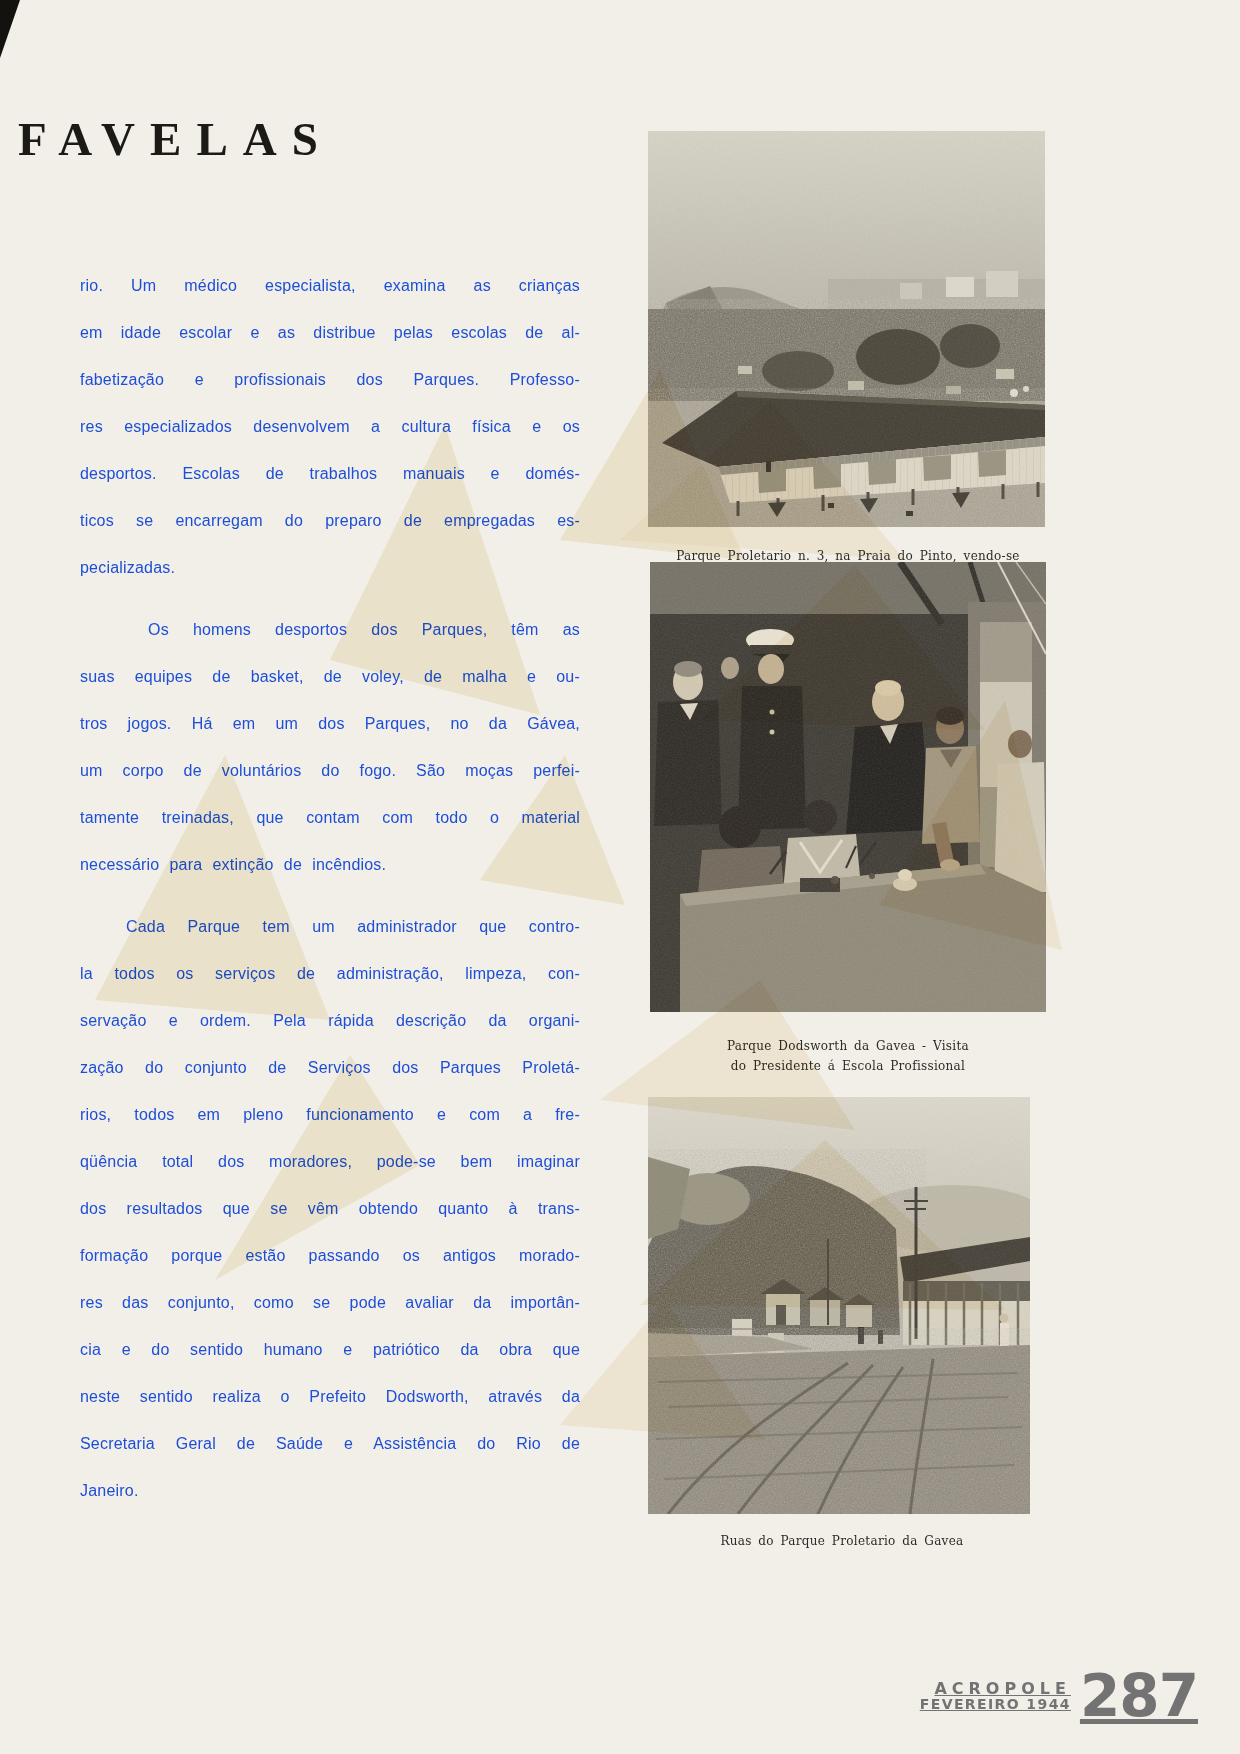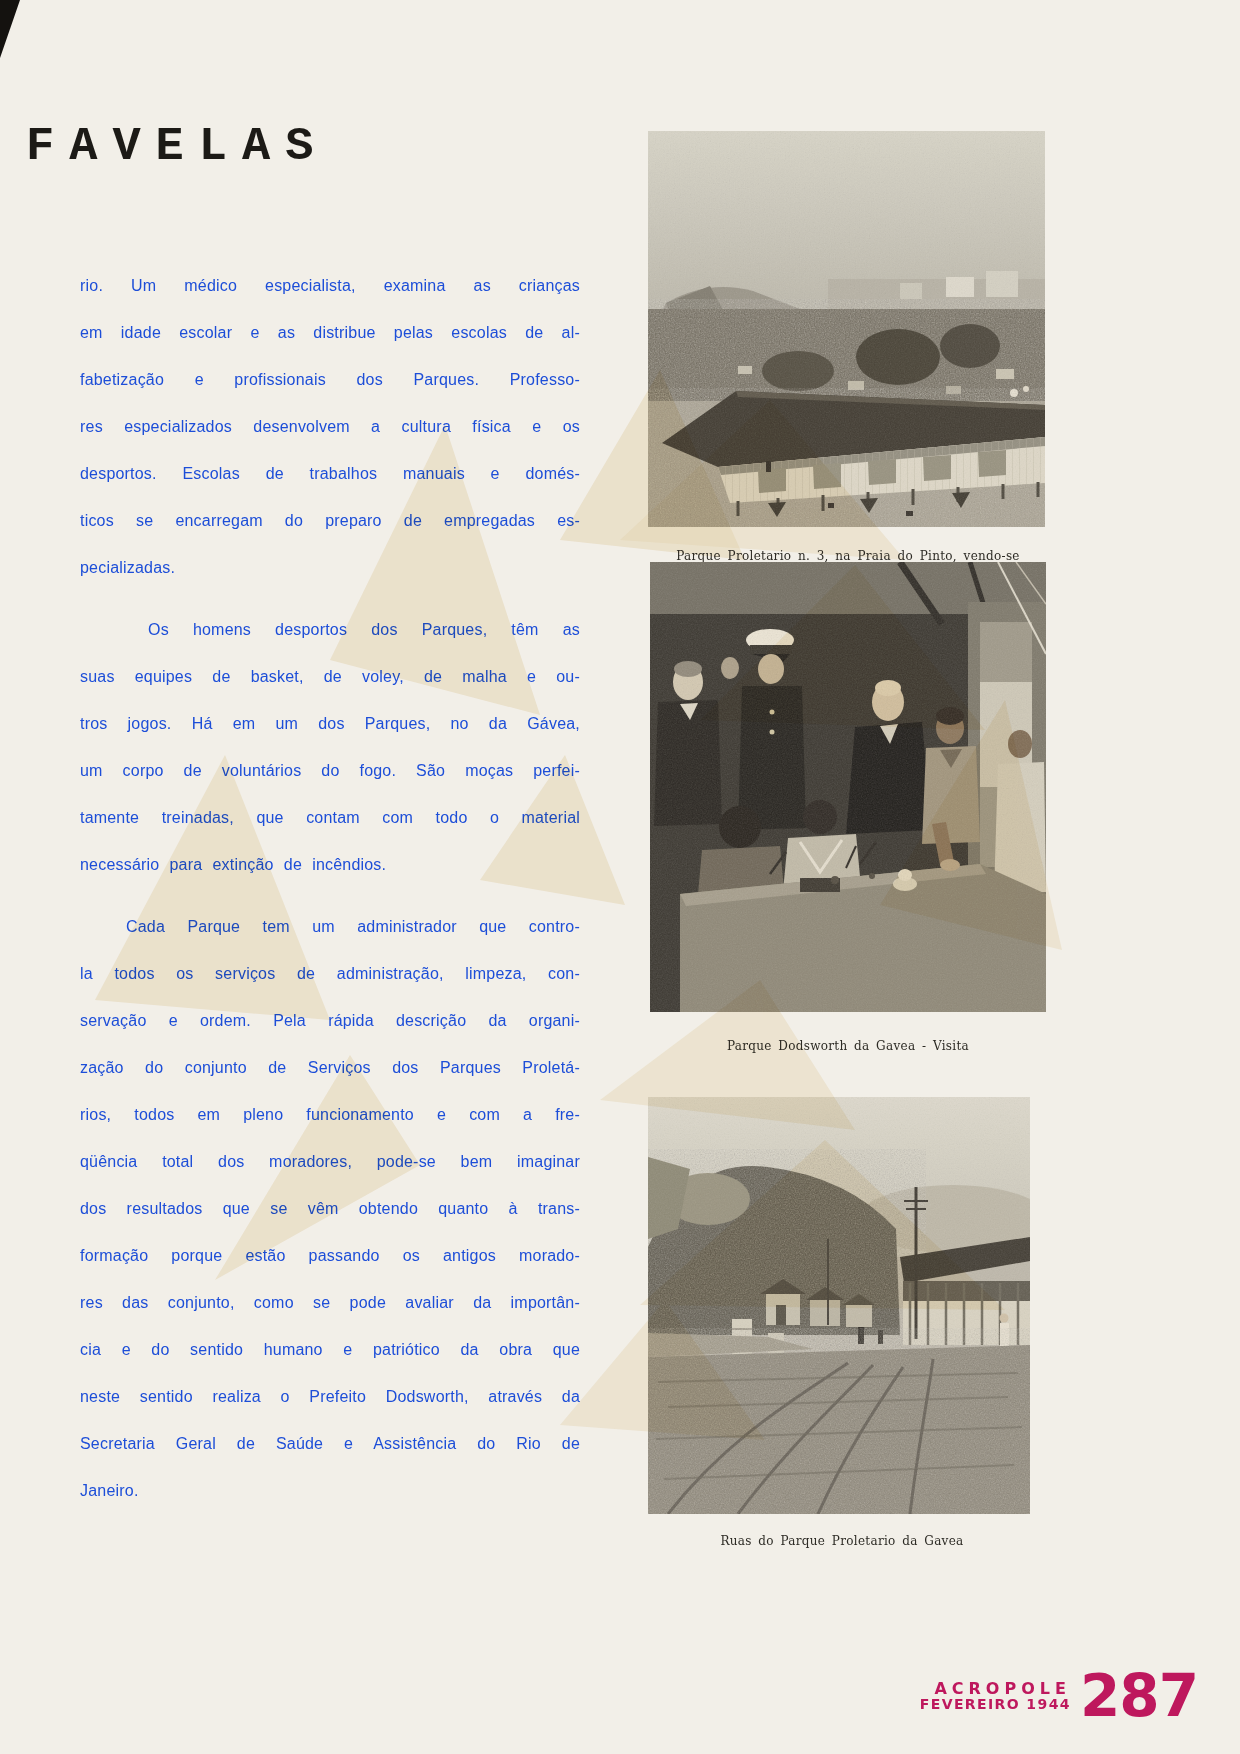--- a/index.html
+++ b/index.html
@@ -9,22 +9,22 @@
     font-family:"Liberation Sans",sans-serif;color:#34322c;
   }
   
   .corner-mark{position:absolute;left:0;top:0;width:0;height:0;
     border-left:20px solid #14120f;border-bottom:58px solid transparent;}
   
   .watermark{position:absolute;left:0;top:0;width:1240px;height:1754px;
     mix-blend-mode:multiply;pointer-events:none;z-index:5;}
   
   .title{
-    position:absolute;left:18px;top:112px;margin:8px;
-    font-family:Liberation Mono, monospace;font-weight:800;
+    position:absolute;left:18px;top:112px;margin:0;
+    font-family:Liberation Serif, serif;font-weight:800;
     font-size:47px;letter-spacing:15px;color:#1c1a16;z-index:2;
   }
   
   .column{position:absolute;left:80px;top:262px;width:500px;z-index:2;}
   .para{margin:0 0 15px 0;}
   .para .tline{
     height:47px;line-height:47px;font-size:16px;
     letter-spacing:0.2px;word-spacing:5.5px;color:#1d4ed8;
     text-align:justify;text-align-last:justify;white-space:normal;
   }
@@ -41,21 +41,21 @@
   
   .caption{position:absolute;z-index:2;
     font-family:"DejaVu Serif",serif;color:#2d2b25;}
   .caption .tline{font-size:12px;line-height:20px;letter-spacing:0.3px;
     word-spacing:2.5px;text-align:center;text-align-last:center;}
   .cap1{left:628px;top:546px;width:440px;}
   .cap2{left:628px;top:1036px;width:440px;}
   .cap3{left:622px;top:1531px;width:440px;}
   
   .footer{position:absolute;right:42px;top:1676px;display:flex;
-    align-items:center;gap:9px;z-index:2;color:#be185d;}
+    align-items:center;gap:9px;z-index:2;color:#737373;text-decoration:underline;}
   .footer .mag{text-align:right;font-family:"DejaVu Sans",sans-serif;}
   .footer .mag .name{font-size:16px;font-weight:700;letter-spacing:5px;line-height:17px;}
   .footer .mag .issue{font-size:14px;font-weight:700;letter-spacing:1.4px;line-height:15px;margin-left:24px;}
   .footer .pageno{font-family:"DejaVu Sans",sans-serif;font-weight:800;
     font-size:58px;line-height:40px;letter-spacing:-1px;}
 </style>
 </head>
 <body>
 
 <div class="page">
@@ -244,20 +244,21 @@
       <line x1="196" y1="306" x2="206" y2="284" stroke="#2c2822" stroke-width="2"></line>
       <polygon points="282,262 296,260 304,300 290,303" fill="#8a7257"></polygon>
       <ellipse cx="300" cy="303" rx="10" ry="6" fill="#b9a58a"></ellipse>
       <circle cx="185" cy="318" r="4" fill="#50493e"></circle>
         <circle cx="222" cy="314" r="3" fill="#50493e"></circle>
       <rect width="396" height="450" filter="url(#g2)" opacity="0.18"></rect>
     </svg>
   </figure>
   <div class="caption cap2">
       <div class="tline">Parque Dodsworth da Gavea - Visita</div>
+      <div class="tline last">do Presidente á Escola Profissional</div>
     </div>
 
   <figure class="photo photo3">
     <svg viewBox="0 0 382 417" preserveAspectRatio="none">
       <defs>
         <linearGradient id="sky3" x1="0" y1="0" x2="0" y2="1">
           <stop offset="0" stop-color="#d8d7d0"></stop>
             <stop offset="1" stop-color="#c3c2ba"></stop>
         </linearGradient>
         <filter id="g3">

